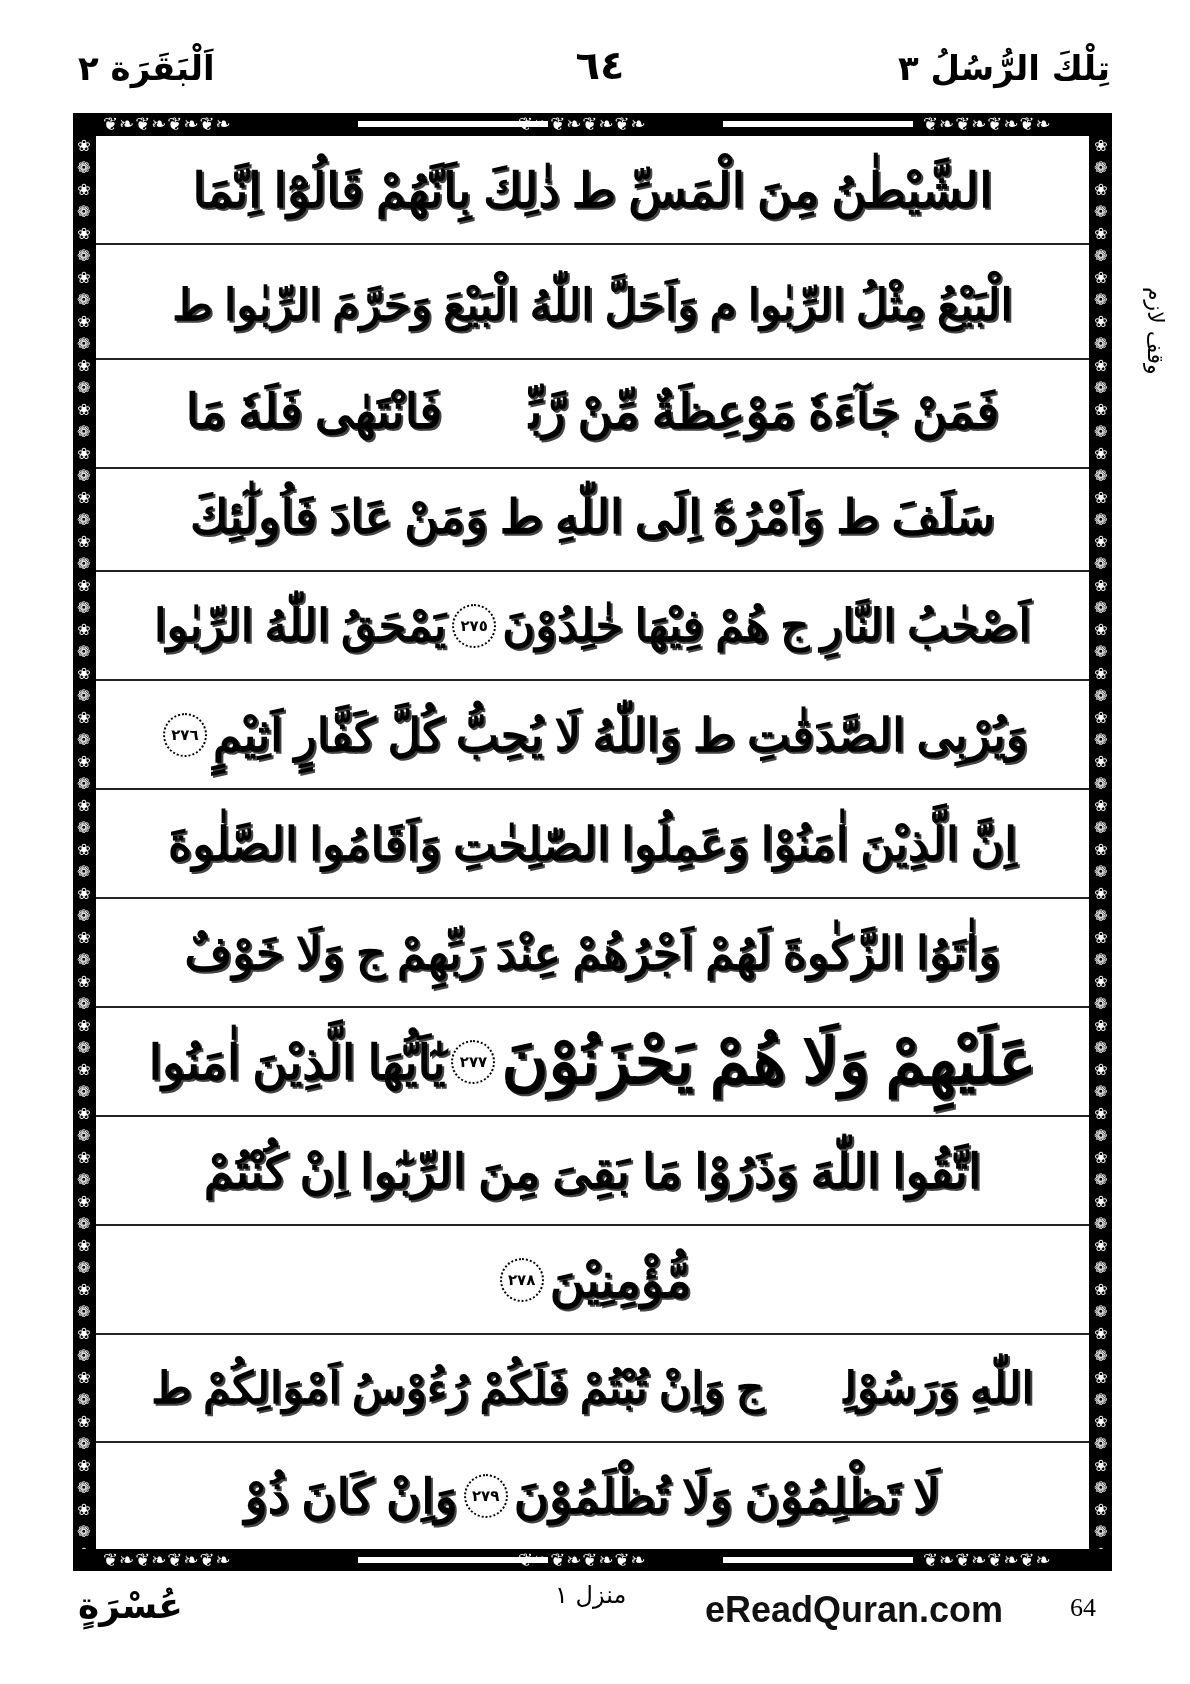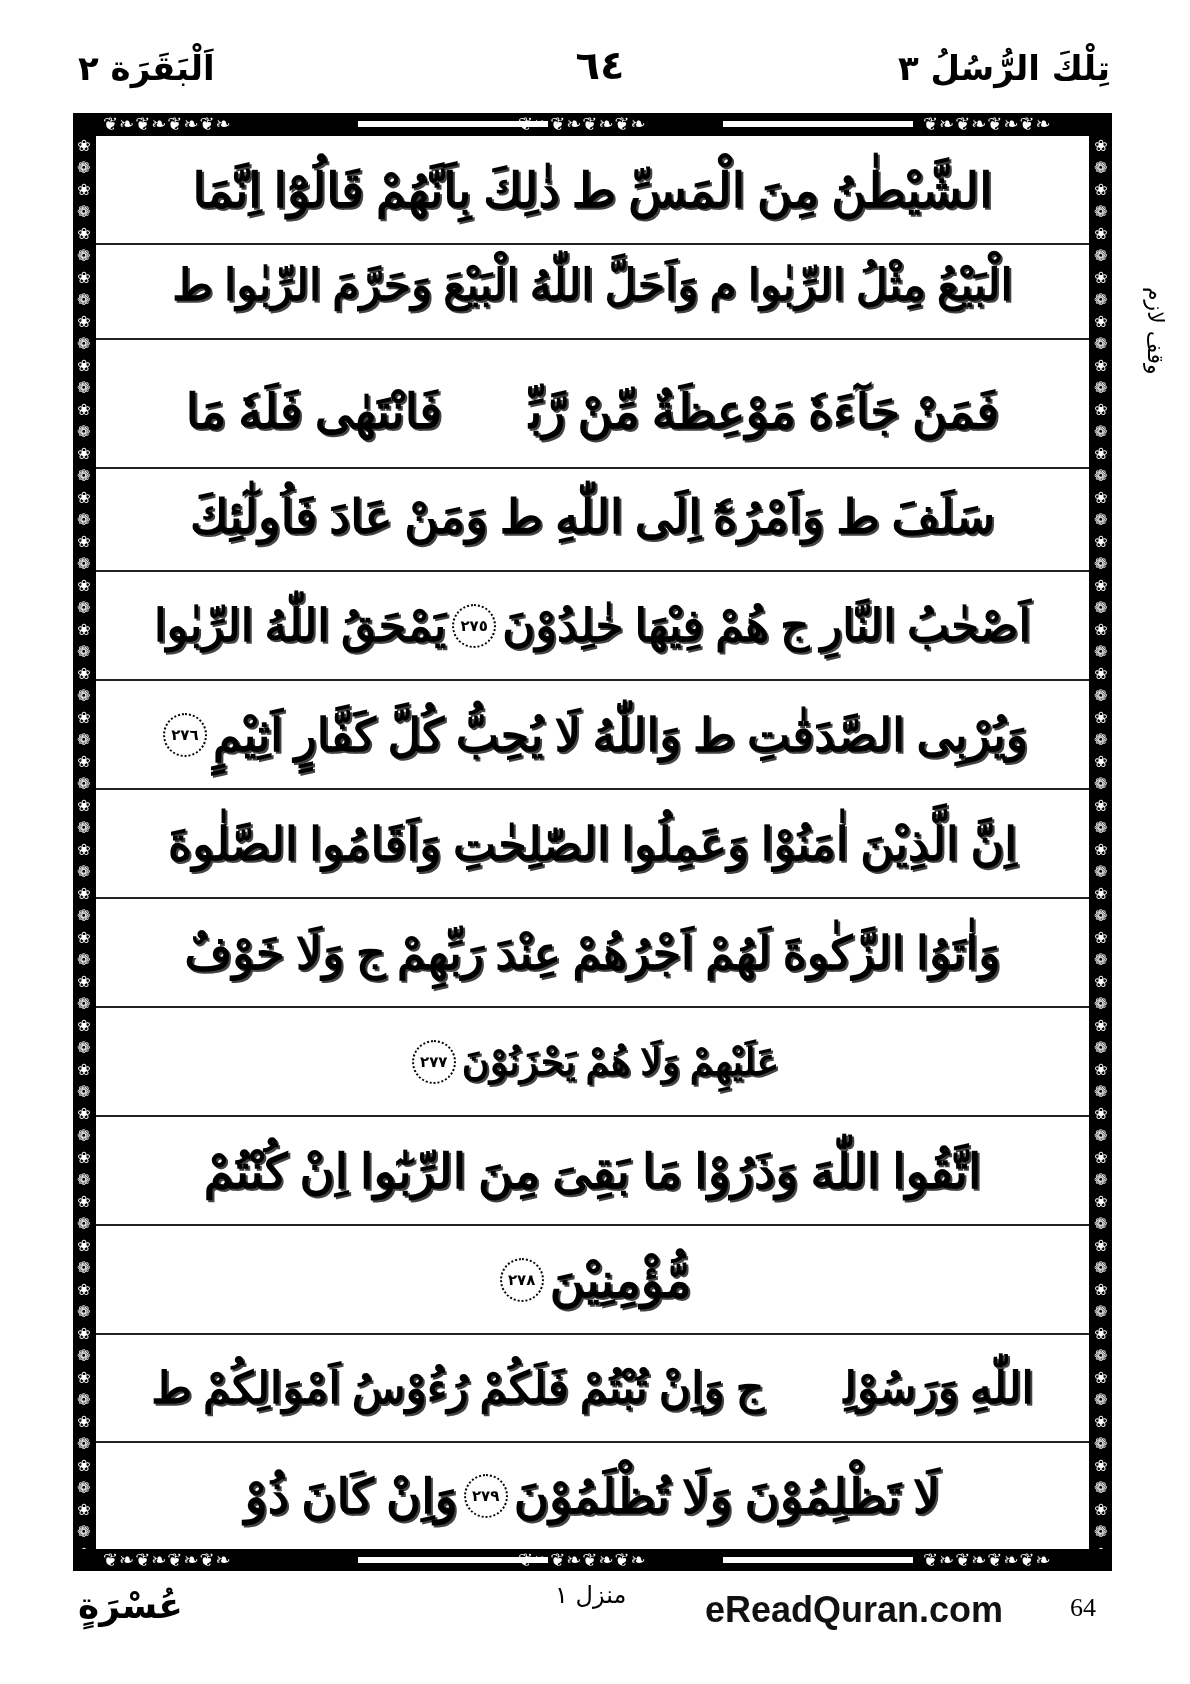--- a/index.html
+++ b/index.html
@@ -66,21 +66,21 @@
   <div class="frame-orn orn-bot" style="left:850px;width:170px;">❦❧❦❧❦❧❦❧</div>
 
   <div class="orn-side" style="left:0;">❀❁❀❁❀❁❀❁❀❁❀❁❀❁❀❁❀❁❀❁❀❁❀❁❀❁❀❁❀❁❀❁❀❁❀❁❀❁❀❁❀❁❀❁❀❁❀❁❀❁❀❁❀❁❀❁❀❁❀❁❀❁❀❁❀❁❀❁❀❁❀❁❀❁❀❁</div>
   <div class="orn-side" style="right:0;">❀❁❀❁❀❁❀❁❀❁❀❁❀❁❀❁❀❁❀❁❀❁❀❁❀❁❀❁❀❁❀❁❀❁❀❁❀❁❀❁❀❁❀❁❀❁❀❁❀❁❀❁❀❁❀❁❀❁❀❁❀❁❀❁❀❁❀❁❀❁❀❁❀❁❀❁</div>
 </div>
 
 <div class="text-area">
   <div class="line" style="top:0;height:109px;">
       <span class="line-text" style="font-size: 48px;">الشَّيْطٰنُ مِنَ الْمَسِّ ط ذٰلِكَ بِاَنَّهُمْ قَالُوْٓا اِنَّمَا</span>
     </div>
-  <div class="line" style="top:95px;height:109px;">
+  <div class="line" style="top:115px;height:109px;">
       <span class="line-text" style="font-size: 44px;">الْبَيْعُ مِثْلُ الرِّبٰوا م وَاَحَلَّ اللّٰهُ الْبَيْعَ وَحَرَّمَ الرِّبٰوا ط</span>
     </div>
   <div class="line" style="top:218px;height:115px;">
       <span class="line-text" style="font-size: 48px;">فَمَنْ جَآءَهٗ مَوْعِظَةٌ مِّنْ رَّبِّهٖ فَانْتَهٰى فَلَهٗ مَا</span>
     </div>
   <div class="line" style="top:327px;height:109px;">
       <span class="line-text" style="font-size: 47px;">سَلَفَ ط وَاَمْرُهٗٓ اِلَى اللّٰهِ ط وَمَنْ عَادَ فَاُولٰٓئِكَ</span>
     </div>
   <div class="line" style="top:436px;height:109px;">
     <span class="line-text" style="font-size: 45px;">اَصْحٰبُ النَّارِ ج هُمْ فِيْهَا خٰلِدُوْنَ</span>
@@ -91,22 +91,23 @@
     <span class="line-text" style="font-size: 46px;">وَيُرْبِى الصَّدَقٰتِ ط وَاللّٰهُ لَا يُحِبُّ كُلَّ كَفَّارٍ اَثِيْمٍ</span>
     <span class="ayah">٢٧٦</span>
   </div>
   <div class="line" style="top:654px;height:109px;">
       <span class="line-text" style="font-size: 46px;">اِنَّ الَّذِيْنَ اٰمَنُوْا وَعَمِلُوا الصّٰلِحٰتِ وَاَقَامُوا الصَّلٰوةَ</span>
     </div>
   <div class="line" style="top:763px;height:109px;">
       <span class="line-text" style="font-size: 46px;">وَاٰتَوُا الزَّكٰوةَ لَهُمْ اَجْرُهُمْ عِنْدَ رَبِّهِمْ ج وَلَا خَوْفٌ</span>
     </div>
   <div class="line" style="top:872px;height:109px;">
-    <span class="line-text" style="font-size: 38px;">عَلَيْهِمْ وَلَا هُمْ يَحْزَنُوْنَ</span>
+    <span class="line-text" style="font-size: 64px;">عَلَيْهِمْ وَلَا هُمْ يَحْزَنُوْنَ</span>
     <span class="ayah">٢٧٧</span>
+    <span class="line-text" style="font-size: 48px;">يٰٓاَيُّهَا الَّذِيْنَ اٰمَنُوا</span>
   </div>
   <div class="line" style="top:981px;height:109px;text-align:center;">
       <span class="line-text" style="font-size: 48px;">اتَّقُوا اللّٰهَ وَذَرُوْا مَا بَقِىَ مِنَ الرِّبٰٓوا اِنْ كُنْتُمْ</span>
     </div>
   <div class="line" style="top:1090px;height:109px;">
     <span class="line-text" style="font-size: 48px;">مُّؤْمِنِيْنَ</span>
     <span class="ayah">٢٧٨</span>
   </div>
   <div class="line" style="top:1199px;height:108px;">
       <span class="line-text" style="font-size: 44px;">اللّٰهِ وَرَسُوْلِهٖ ج وَاِنْ تُبْتُمْ فَلَكُمْ رُءُوْسُ اَمْوَالِكُمْ ط</span>

